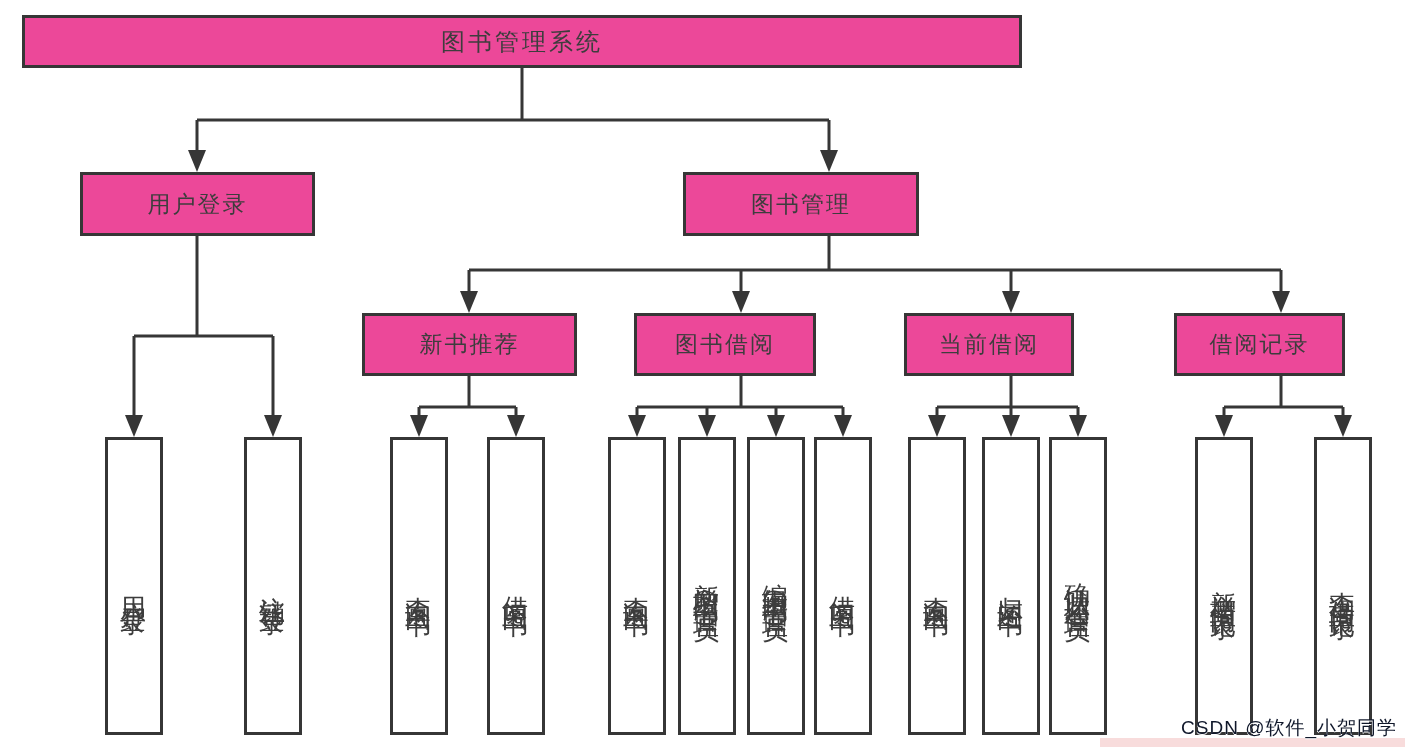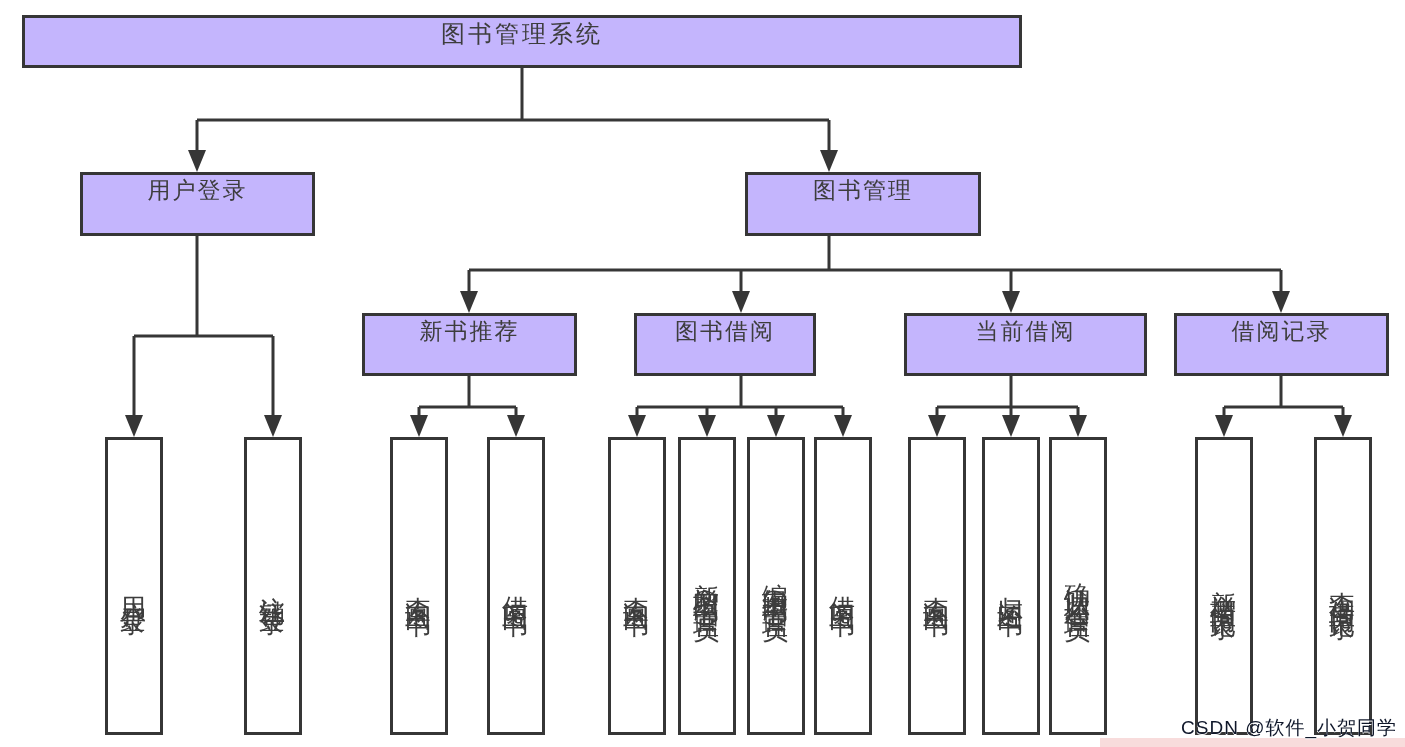--- a/index.html
+++ b/index.html
@@ -2,22 +2,22 @@
 <html><head>
 <meta charset="utf-8">
 <style>
   html,body{margin:0;padding:0;background:#ffffff;}
   #stage{
     position:relative;width:1405px;height:747px;background:#ffffff;overflow:hidden;
     font-family:"Liberation Sans","DejaVu Sans",sans-serif;color:#3d3d3d;
   }
   #connectors{position:absolute;left:0;top:0;width:1405px;height:747px;}
   .hbox{
-    position:absolute;box-sizing:border-box;background:#c4b5fd;
-    border:3px solid #363636;display:flex;align-items:flex-start;justify-content:center;
+    position:absolute;box-sizing:border-box;background:#ec4899;
+    border:3px solid #363636;display:flex;align-items:center;justify-content:center;
     font-size:23px;letter-spacing:2px;white-space:nowrap;
   }
   .rootbox{font-size:24px;letter-spacing:3px;}
   .vbox{
     position:absolute;box-sizing:border-box;background:#ffffff;
     border:3px solid #363636;width:58px;top:437px;height:298px;
   }
   .vtext{
     position:absolute;left:50%;top:50%;transform:translate(-50%,-52%);
     writing-mode:vertical-rl;text-orientation:mixed;
@@ -70,34 +70,34 @@
     </g>
   </svg>
 
   <div class="hbox rootbox" style="left:22px;top:15px;width:1000px;height:53px;">
     <span>图书管理系统</span>
   </div>
 
   <div class="hbox" style="left:80px;top:172px;width:235px;height:64px;">
     <span>用户登录</span>
   </div>
-  <div class="hbox" style="left:745px;top:172px;width:236px;height:64px;">
+  <div class="hbox" style="left:683px;top:172px;width:236px;height:64px;">
     <span>图书管理</span>
   </div>
 
   <div class="hbox" style="left:362px;top:313px;width:215px;height:63px;">
     <span>新书推荐</span>
   </div>
   <div class="hbox" style="left:634px;top:313px;width:182px;height:63px;">
     <span>图书借阅</span>
   </div>
-  <div class="hbox" style="left:904px;top:313px;width:243px;height:63px;">
+  <div class="hbox" style="left:904px;top:313px;width:170px;height:63px;">
     <span>当前借阅</span>
   </div>
-  <div class="hbox" style="left:1174px;top:313px;width:215px;height:63px;">
+  <div class="hbox" style="left:1174px;top:313px;width:171px;height:63px;">
     <span>借阅记录</span>
   </div>
 
   <div class="vbox" style="left:105px;">
     <span class="vtext">用户登录</span>
   </div>
   <div class="vbox" style="left:244px;">
     <span class="vtext">注销登录</span>
   </div>
 

